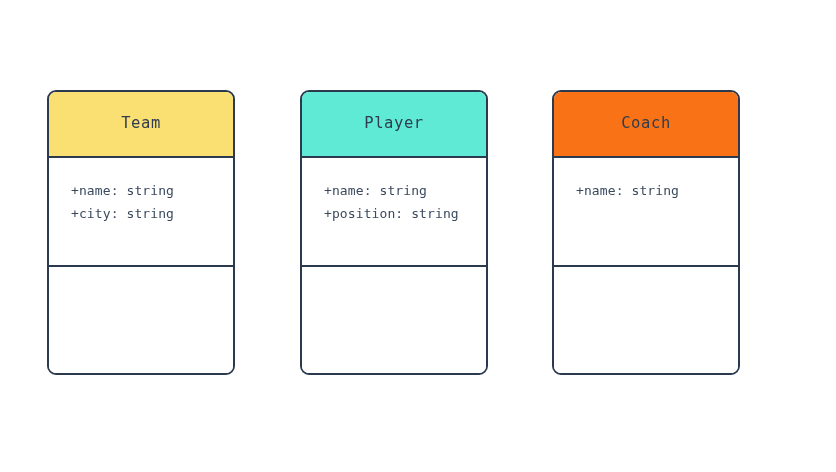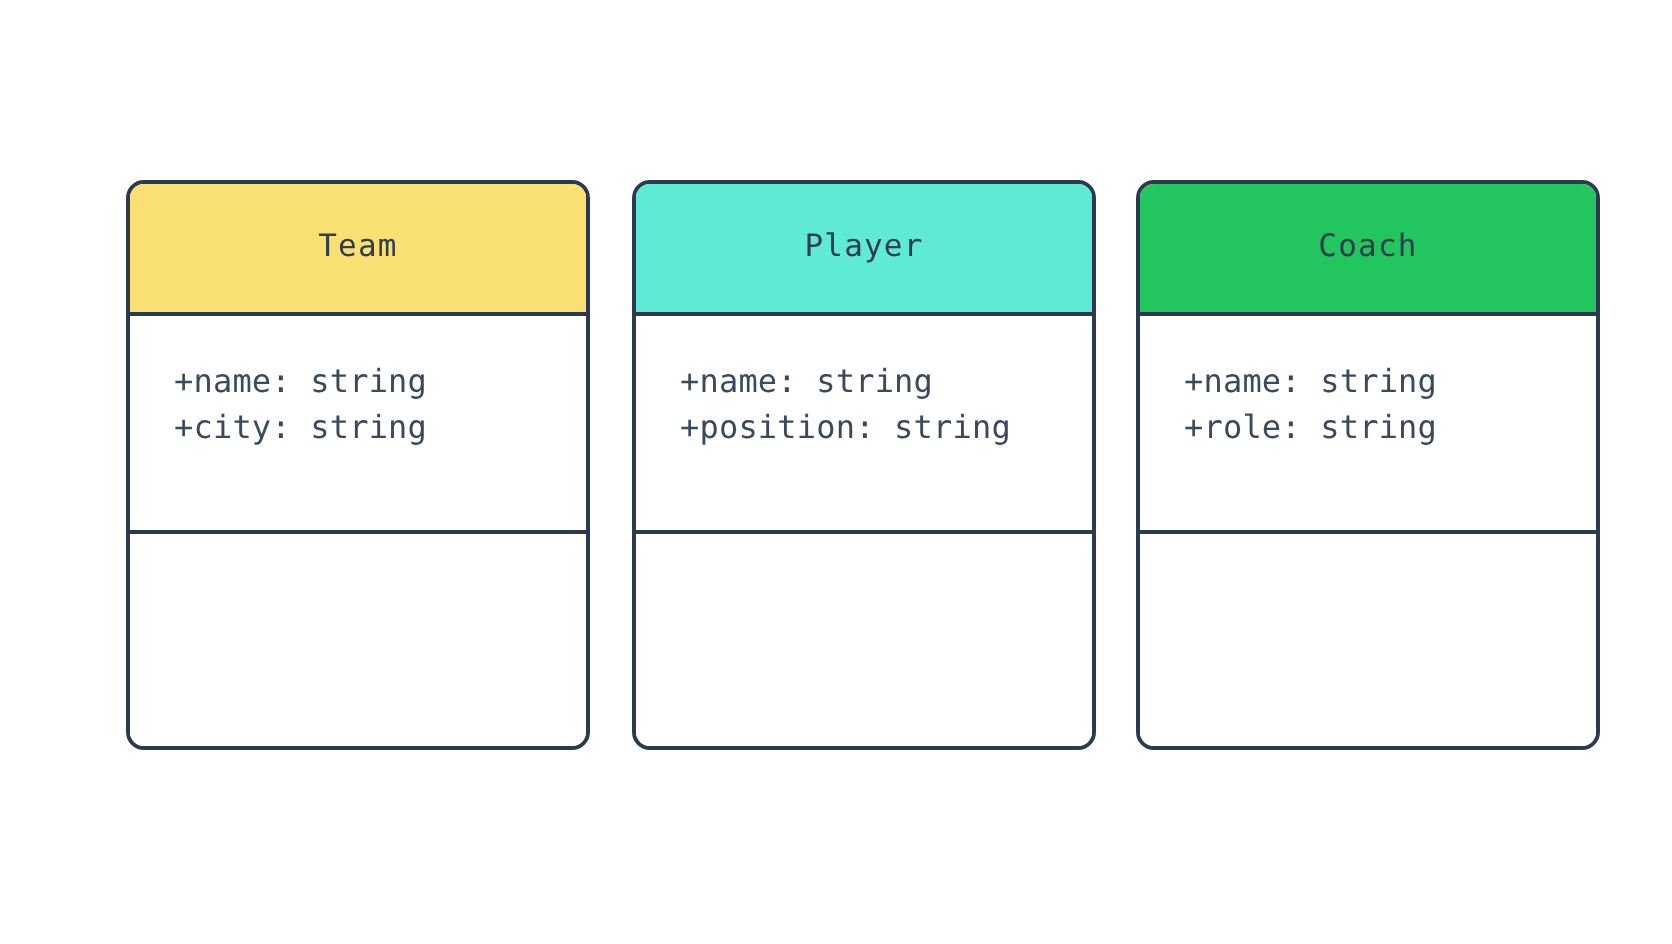--- a/index.html
+++ b/index.html
@@ -16,30 +16,29 @@
 
   #diagram-canvas {
     position: relative;
     width: 836px;
     height: 472px;
   }
 
   .uml-class {
     position: absolute;
     top: 90px;
-    width: 232px;
+    width: 188px;
     height: 285px;
     box-sizing: border-box;
     border: 2.5px solid #2b3a4e;
     border-radius: 9px;
     background: #ffffff;
     display: flex;
     flex-direction: column;
     overflow: hidden;
-    margin-left: 16px;
   }
 
   .uml-class.pos-0 { left: 47px; }
   .uml-class.pos-1 { left: 300px; }
   .uml-class.pos-2 { left: 552px; }
 
   .class-header {
     height: 64px;
     flex: 0 0 64px;
     display: flex;
@@ -59,21 +58,21 @@
   .class-attributes {
     flex: 0 0 109px;
     box-sizing: border-box;
     padding: 22px 0 0 22px;
     border-bottom: 2.5px solid #2b3a4e;
     background: #ffffff;
   }
 
   .attribute-line {
     font-family: "DejaVu Sans Mono", "Liberation Mono", monospace;
-    font-size: 16px;
+    font-size: 13px;
     color: #3a4a5e;
     line-height: 22.5px;
     white-space: pre;
     letter-spacing: 0.1px;
   }
 
   .class-methods {
     flex: 1 1 auto;
     background: #ffffff;
     padding: 20px 0 0 22px;
@@ -101,23 +100,22 @@
       <span class="class-title">Player</span>
     </div>
     <div class="class-attributes">
       <div class="attribute-line">+name: string</div>
       <div class="attribute-line">+position: string</div>
     </div>
     <div class="class-methods"></div>
   </div>
 
   <div class="uml-class pos-2">
-    <div class="class-header" style="background-color: #22c55e;">
+    <div class="class-header" style="background-color: #f97316;">
       <span class="class-title">Coach</span>
     </div>
     <div class="class-attributes">
       <div class="attribute-line">+name: string</div>
-      <div class="attribute-line">+role: string</div>
     </div>
     <div class="class-methods"></div>
   </div>
 
 </div>
 
 </body></html>

